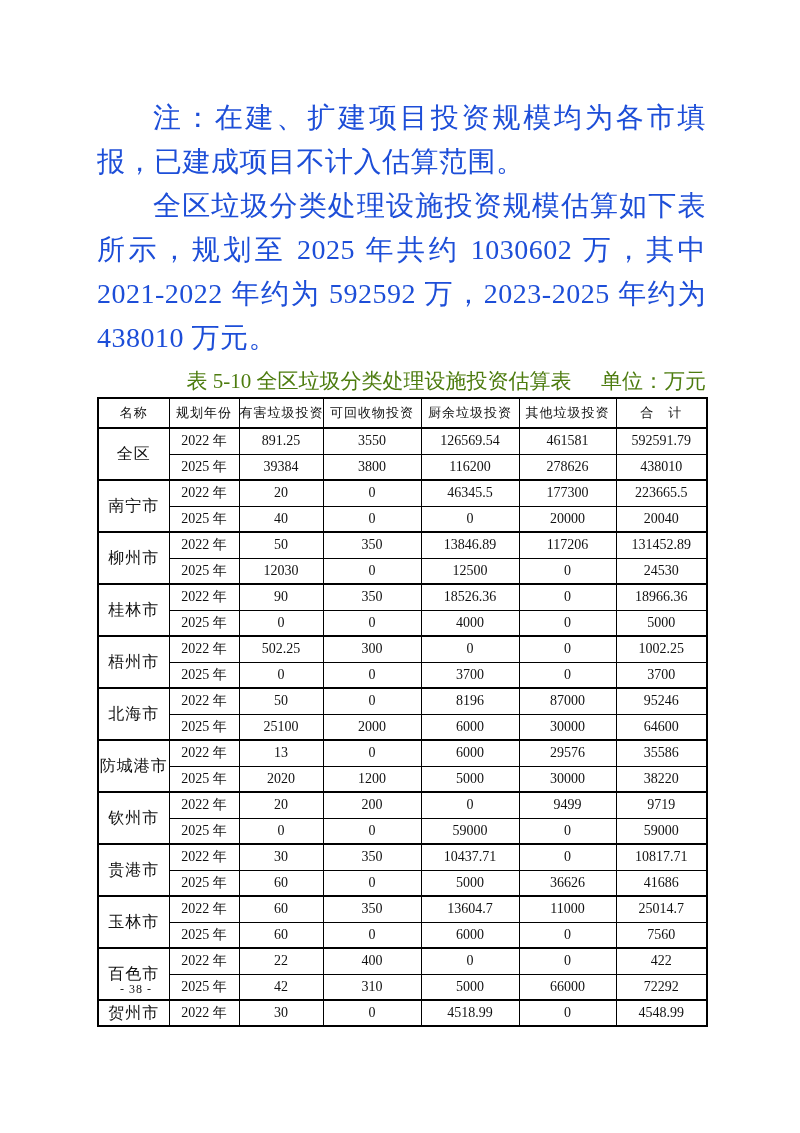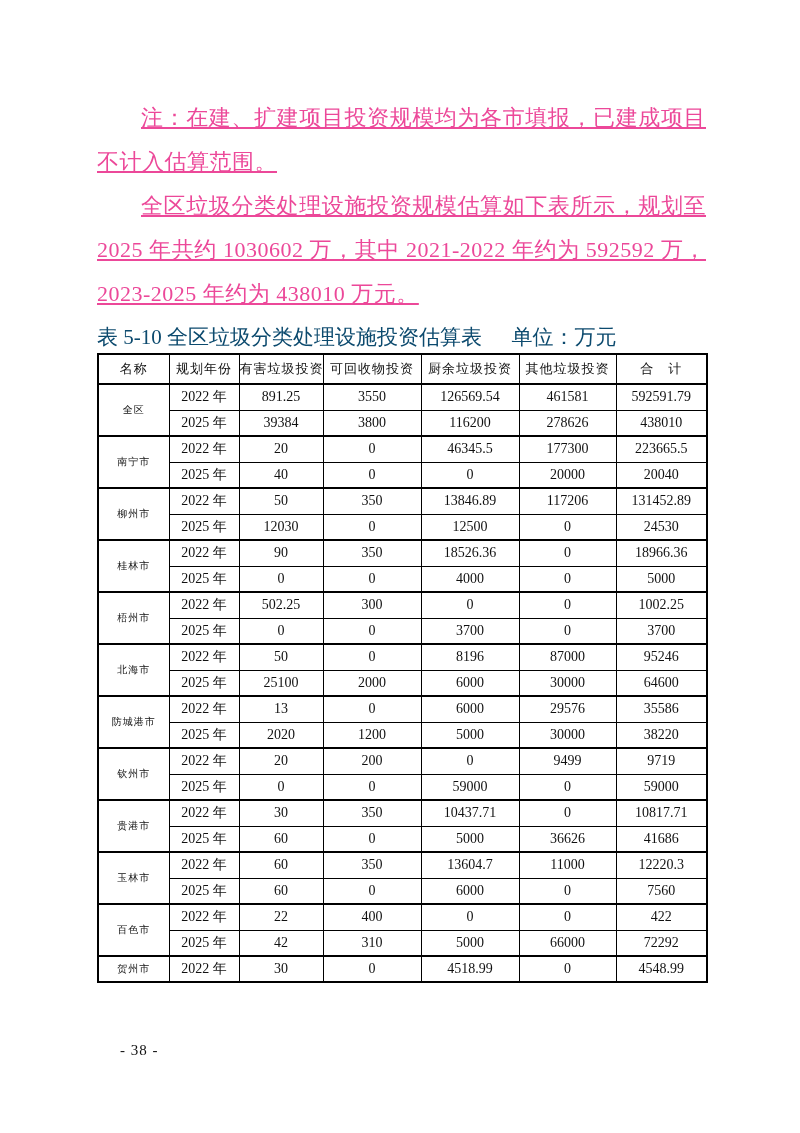--- a/index.html
+++ b/index.html
@@ -15,36 +15,35 @@
     background: #ffffff;
     overflow: hidden;
   }
   .content {
     position: absolute;
     left: 97px;
     top: 96px;
     width: 609px;
   }
   .para {
-    font-size: 22px;
+    font-size: 28px;
     line-height: 44px;
     text-align: justify;
     text-indent: 2em;
     letter-spacing: 0.5px;
-    color: #ec4899;
-    text-decoration: underline;
+    color: #1d4ed8;
   }
   .table-caption {
     margin-top: 5px;
     height: 32px;
     line-height: 32px;
     font-size: 21px;
-    text-align: left;
+    text-align: right;
     white-space: nowrap;
-    color: #0c4a6e;
+    color: #4d7c0f;
   }
   .table-caption .unit { margin-left: 1.4em; }
   table.invest {
     width: 609px;
     border-collapse: collapse;
     table-layout: fixed;
     border: 2px solid #000;
   }
   table.invest td, table.invest th {
     border: 1px solid #000;
@@ -58,29 +57,29 @@
     height: 30px;
     font-size: 13px;
     border-bottom: 2px solid #000;
     letter-spacing: 1px;
   }
   table.invest tbody td {
     height: 26px;
     font-size: 14px;
   }
   table.invest tbody td.city {
-    font-size: 10px;
+    font-size: 16px;
     letter-spacing: 1px;
   }
   table.invest tbody tr.group-start td { border-top: 2px solid #000; }
   .page-number {
     position: absolute;
     left: 120px;
-    top: 1042px;
-    font-size: 15px;
+    top: 982px;
+    font-size: 12px;
     letter-spacing: 1px;
     color: #111111;
   }
 </style>
 </head>
 <body>
 
 <div class="page">
   <div class="content">
 
@@ -268,21 +267,21 @@
             <td>36626</td>
             <td>41686</td>
           </tr>
           <tr class="group-start">
             <td rowspan="2" class="city">玉林市</td>
             <td>2022 年</td>
             <td>60</td>
             <td>350</td>
             <td>13604.7</td>
             <td>11000</td>
-            <td>12220.3</td>
+            <td>25014.7</td>
           </tr>
           <tr>
             <td>2025 年</td>
             <td>60</td>
             <td>0</td>
             <td>6000</td>
             <td>0</td>
             <td>7560</td>
           </tr>
           <tr class="group-start">

